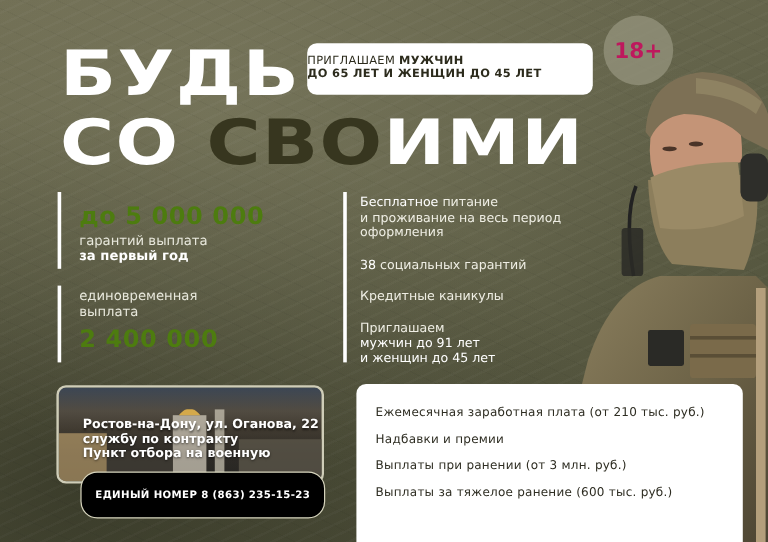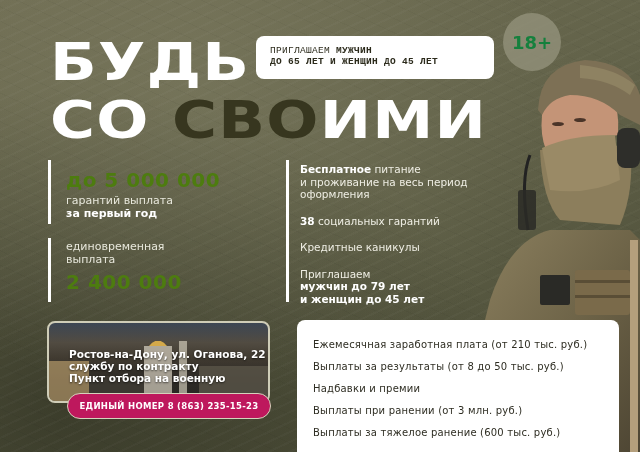--- a/index.html
+++ b/index.html
@@ -27,56 +27,56 @@
   
   .title { position: absolute; left: 50px; top: 36px; font-family: "DejaVu Sans", sans-serif; font-weight: 900; line-height: 1; letter-spacing: 1px; }
   .title .l1 { font-size: 52px; color: #fff; display: block; height: 52px; transform: scaleX(1.18); transform-origin: left; }
   .title .l2 { font-size: 52px; display: block; margin-top: 6px; transform: scaleX(1.18); transform-origin: left; }
   .title .l2 .w { color: #fff; }
   .title .l2 .d { color: #37361f; }
 
   .invite-box {
     position: absolute; left: 256px; top: 36px; width: 238px; height: 43px;
     background: #fff; border-radius: 8px; color: #2c2b1c;
-    padding: 9px 0 0 14px; font-size: 9.5px; line-height: 11px; letter-spacing: 0.3px; font-family: Liberation Mono, monospace;
+    padding: 9px 0 0 0; font-size: 9.5px; line-height: 11px; letter-spacing: 0.3px;
   }
   .invite-box b { font-weight: 700; }
 
   .age-badge {
     position: absolute; left: 503px; top: 13px; width: 58px; height: 58px; border-radius: 50%;
-    background: rgba(150,148,125,0.75); color: #15803d;
+    background: rgba(150,148,125,0.75); color: #be185d;
     font-weight: 700; font-size: 18px; display: flex; align-items: center; justify-content: center;
   }
 
   
   .vline { position: absolute; width: 3px; background: #fff; }
   .stat1 { position: absolute; left: 66px; top: 168px; }
   .stat1 .big, .stat2 .big { font-size: 20px; font-weight: 700; letter-spacing: 0.5px; color: #4d7c0f; }
   .stat1 .sub { font-size: 11px; color: #e8e8dc; margin-top: 2px; line-height: 13px; }
   .stat1 .sub b { font-weight: 700; color: #fff; }
   .stat2 { position: absolute; left: 66px; top: 240px; }
   .stat2 .sub { font-size: 11px; color: #e8e8dc; line-height: 13px; margin-bottom: 4px; }
 
   .benefits { position: absolute; left: 300px; top: 163px; font-size: 10.5px; color: #efeee4; line-height: 12.5px; }
   .benefits .item { margin-bottom: 14px; }
-  .benefits b { font-weight: 700; color: #fff; }
+  .benefits b { font-weight: 400; color: #fff; }
 
   
   .city-card {
     position: absolute; left: 47px; top: 321px; width: 223px; height: 82px;
     border: 2px solid #cfcdb8; border-radius: 8px; overflow: hidden;
     background:
       linear-gradient(180deg, rgba(30,34,40,0.5) 0%, rgba(20,20,20,0.55) 100%),
       linear-gradient(180deg, #5b6b80 0%, #8a7b62 25%, #6b5c44 45%, #4a4236 70%, #3a3832 100%);
   }
   .city-card .skyline { position: absolute; left: 0; right: 0; bottom: 0; height: 60px; }
   .city-card .addr { position: absolute; left: 20px; top: 25px; font-size: 10.5px; font-weight: 700; line-height: 12px; color: #fff; text-shadow: 0 1px 2px rgba(0,0,0,0.6); }
   .phone-pill {
-    position: absolute; left: 67px; top: 393px; width: 204px; height: 26px;
-    background: #be185d; border: 1.5px solid #d5d3bc; border-radius: 14px;
+    position: absolute; left: 67px; top: 393px; width: 204px; height: 39px;
+    background: #000000; border: 1.5px solid #d5d3bc; border-radius: 14px;
     font-size: 8.5px; font-weight: 700; letter-spacing: 0.3px; color: #fff;
     display: flex; align-items: center; justify-content: center;
   }
 
   
   .payments {
     position: absolute; left: 297px; top: 320px; width: 322px; height: 140px;
     background: #fff; border-radius: 8px 8px 0 0; color: #2e2d22;
     padding: 19px 0 0 16px; font-size: 10px; letter-spacing: 0.2px;
   }
@@ -163,21 +163,21 @@
     <div>оформления</div>
   </div>
   <div class="item">
     <b>38</b><span> социальных гарантий</span>
   </div>
   <div class="item">
     <span>Кредитные каникулы</span>
   </div>
   <div class="item">
     <div>Приглашаем</div>
-    <div><b>мужчин до 79 лет</b></div>
+    <div><b>мужчин до 91 лет</b></div>
     <div><b>и женщин до 45 лет</b></div>
   </div>
 </div>
 
 <div class="city-card">
   <svg class="skyline" viewBox="0 0 237 60" preserveAspectRatio="none">
     <rect x="0" y="20" width="40" height="40" fill="#b59a6a" opacity="0.7"></rect>
     <rect x="95" y="5" width="28" height="55" fill="#d8d2c2" opacity="0.7"></rect>
     <path d="M100 5 Q109 -6 118 5 Z" fill="#d4a94a"></path>
     <rect x="130" y="0" width="8" height="60" fill="#cfc9b8" opacity="0.7"></rect>
@@ -187,17 +187,16 @@
   <div class="addr">
     <div>Ростов-на-Дону, ул. Оганова, 22</div>
     <div>службу по контракту</div>
     <div>Пункт отбора на военную</div>
   </div>
 </div>
 <div class="phone-pill">ЕДИНЫЙ НОМЕР 8 (863) 235-15-23</div>
 
 <div class="payments">
   <div class="row">Ежемесячная заработная плата (от 210 тыс. руб.)</div>
-  <div class="row">Выплаты за результаты (от 8 до 50 тыс. руб.)</div>
   <div class="row">Надбавки и премии</div>
   <div class="row">Выплаты при ранении (от 3 млн. руб.)</div>
   <div class="row">Выплаты за тяжелое ранение (600 тыс. руб.)</div>
 </div>
 
 </body></html>

